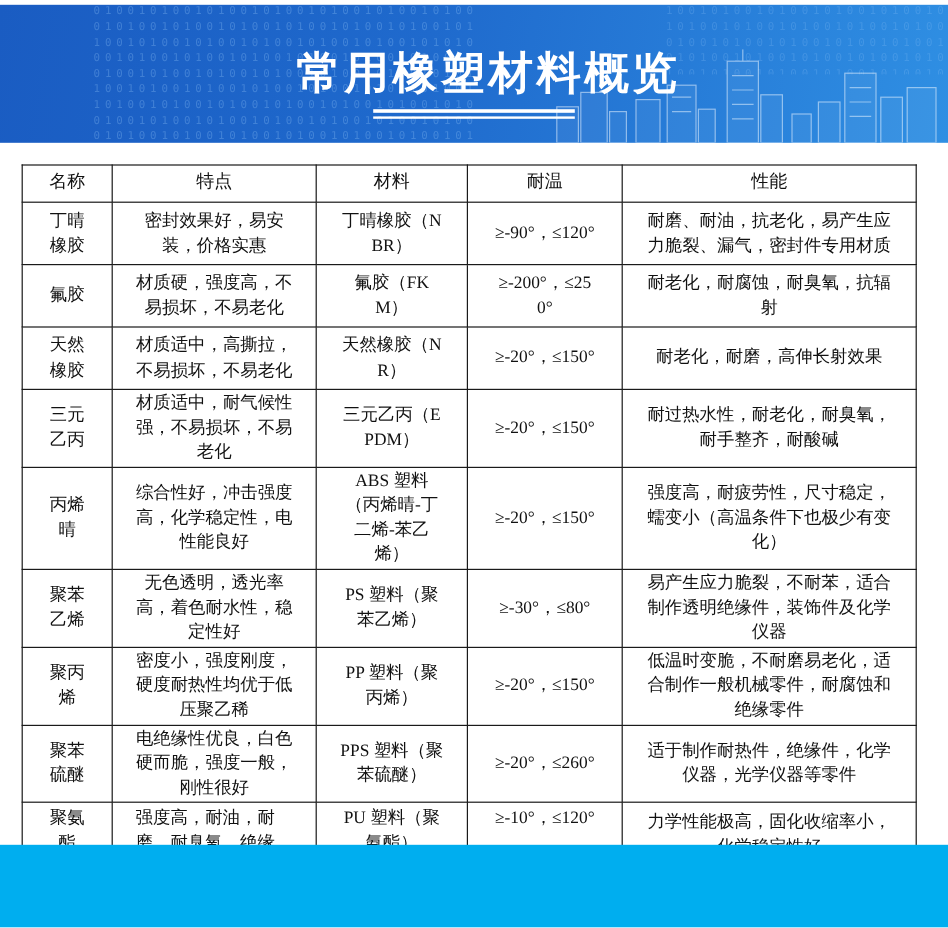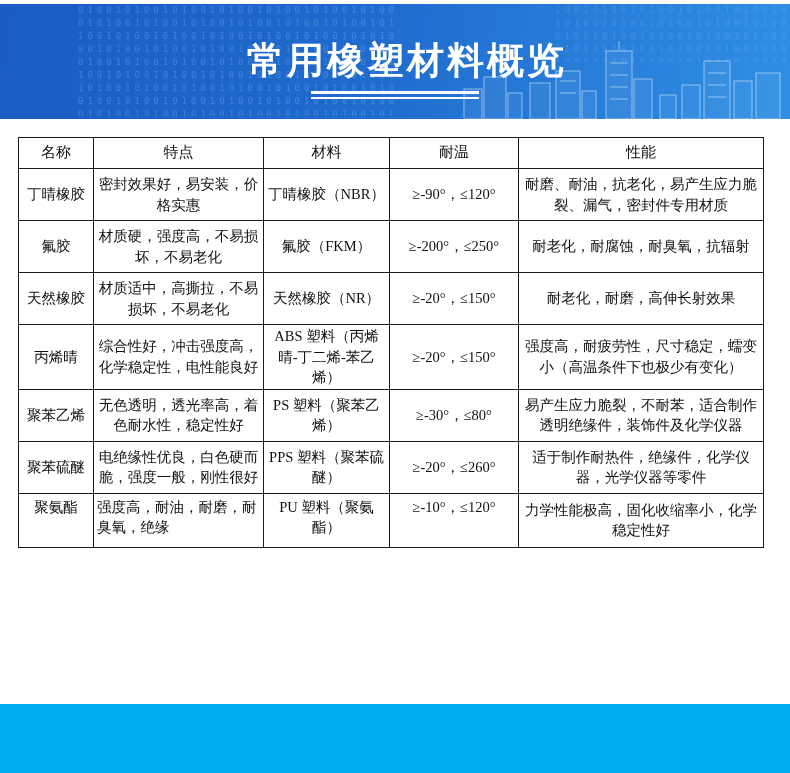--- a/index.html
+++ b/index.html
@@ -36,21 +36,21 @@
   .table-wrap{position:absolute;left:18px;top:137px;}
   table{border-collapse:collapse;table-layout:fixed;width:745px;background:#fff;}
   col.c-name{width:75px;}
   col.c-features{width:170px;}
   col.c-material{width:126px;}
   col.c-temp{width:129px;}
   col.c-performance{width:245px;}
   th,td{
     border:1.5px solid #1a1a1a;
     text-align:center;vertical-align:middle;
-    padding:1px 3px;line-height:1.42;
+    padding:1px 19px;line-height:1.42;
     font-size:14.5px;word-break:break-all;font-family:Liberation Serif, serif;
   }
   th{height:28px;font-weight:normal;font-size:15px;}
   td{height:49px;}
   
   tr.row-last td.cell-name,
   tr.row-last td.cell-material,
   tr.row-last td.cell-temp{vertical-align:top;padding-top:3px;}
   tr.row-last td.cell-features{vertical-align:top;text-align:left;padding-top:3px;margin-left:12px;}
   
@@ -143,32 +143,46 @@
           <td class="cell-performance">耐老化，耐腐蚀，耐臭氧，抗辐射</td>
         </tr>
         <tr>
           <td class="cell-name">天然橡胶</td>
           <td class="cell-features">材质适中，高撕拉，不易损坏，不易老化</td>
           <td class="cell-material">天然橡胶（NR）</td>
           <td class="cell-temp">≥-20°，≤150°</td>
           <td class="cell-performance">耐老化，耐磨，高伸长射效果</td>
         </tr>
         <tr>
+          <td class="cell-name">三元乙丙</td>
+          <td class="cell-features">材质适中，耐气候性强，不易损坏，不易老化</td>
+          <td class="cell-material">三元乙丙（EPDM）</td>
+          <td class="cell-temp">≥-20°，≤150°</td>
+          <td class="cell-performance">耐过热水性，耐老化，耐臭氧，耐手整齐，耐酸碱</td>
+        </tr>
+        <tr>
           <td class="cell-name">丙烯晴</td>
           <td class="cell-features">综合性好，冲击强度高，化学稳定性，电性能良好</td>
           <td class="cell-material">ABS 塑料（丙烯晴-丁二烯-苯乙烯）</td>
           <td class="cell-temp">≥-20°，≤150°</td>
           <td class="cell-performance">强度高，耐疲劳性，尺寸稳定，蠕变小（高温条件下也极少有变化）</td>
         </tr>
         <tr>
           <td class="cell-name">聚苯乙烯</td>
           <td class="cell-features">无色透明，透光率高，着色耐水性，稳定性好</td>
           <td class="cell-material">PS 塑料（聚苯乙烯）</td>
           <td class="cell-temp">≥-30°，≤80°</td>
           <td class="cell-performance">易产生应力脆裂，不耐苯，适合制作透明绝缘件，装饰件及化学仪器</td>
+        </tr>
+        <tr>
+          <td class="cell-name">聚丙烯</td>
+          <td class="cell-features">密度小，强度刚度，硬度耐热性均优于低压聚乙稀</td>
+          <td class="cell-material">PP 塑料（聚丙烯）</td>
+          <td class="cell-temp">≥-20°，≤150°</td>
+          <td class="cell-performance">低温时变脆，不耐磨易老化，适合制作一般机械零件，耐腐蚀和绝缘零件</td>
         </tr>
         <tr>
           <td class="cell-name">聚苯硫醚</td>
           <td class="cell-features">电绝缘性优良，白色硬而脆，强度一般，刚性很好</td>
           <td class="cell-material">PPS 塑料（聚苯硫醚）</td>
           <td class="cell-temp">≥-20°，≤260°</td>
           <td class="cell-performance">适于制作耐热件，绝缘件，化学仪器，光学仪器等零件</td>
         </tr>
         <tr class="row-last">
           <td class="cell-name">聚氨酯</td>

